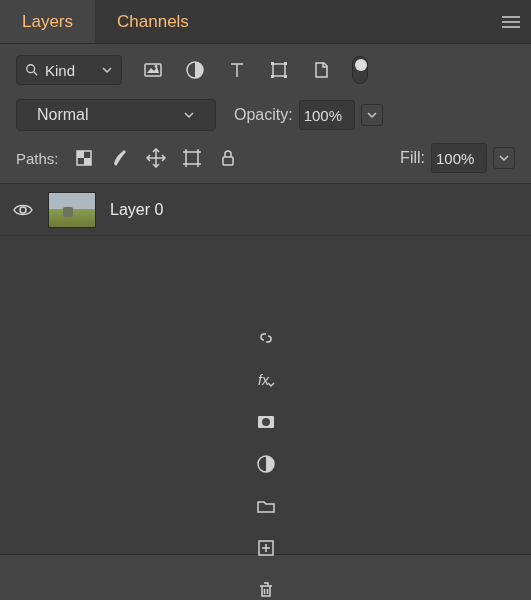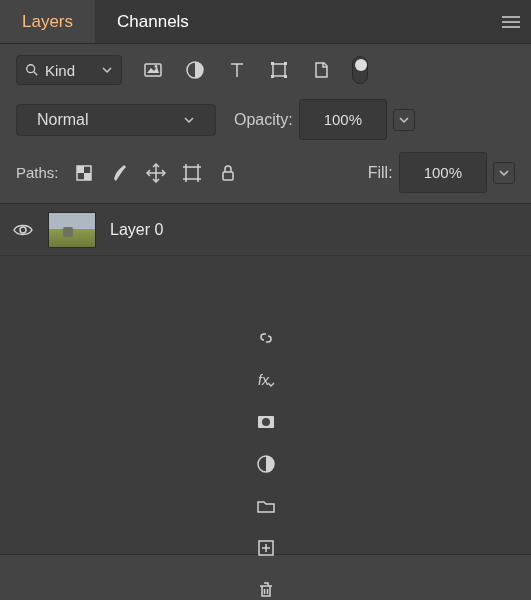--- a/index.html
+++ b/index.html
@@ -24,21 +24,21 @@
     background: #383838;
     height: 44px;
     border-bottom: 1px solid #2b2b2b;
   }
   .tab {
     height: 100%;
     padding: 0 22px;
     display: flex;
     align-items: center;
     font-size: 17px;
-    color: #ffffff;
+    color: #fdba74;
     cursor: pointer;
   }
   .tab.active {
     background: #454545;
     color: #fdba74;
   }
   .tabbar-spacer { flex: 1; }
   .panel-menu {
     width: 40px; height: 100%;
     display: flex; align-items: center; justify-content: center;
@@ -116,25 +116,25 @@
     cursor: pointer;
     gap: 6px;
   }
   .blend-select .label { flex: 1; font-size: 16px; color: #ddd; }
   .pair { display: flex; align-items: center; gap: 6px; margin-left: 8px; }
   .pair-label { font-size: 16px; color: #ccc; }
   .value-box {
     border: 1px solid #2f2f2f;
     background: #3a3a3a;
     border-radius: 3px;
-    padding: 3px 24px;
+    padding: 3px 4px;
     font-size: 15px;
     color: #ddd;
     min-width: 56px;
-    height: 41px;
+    height: 30px;
     display: flex; align-items: center;
   }
   .small-chev {
     width: 22px; height: 22px;
     border: 1px solid #2f2f2f;
     border-radius: 3px;
     display: flex; align-items: center; justify-content: center;
     cursor: pointer;
   }
 

